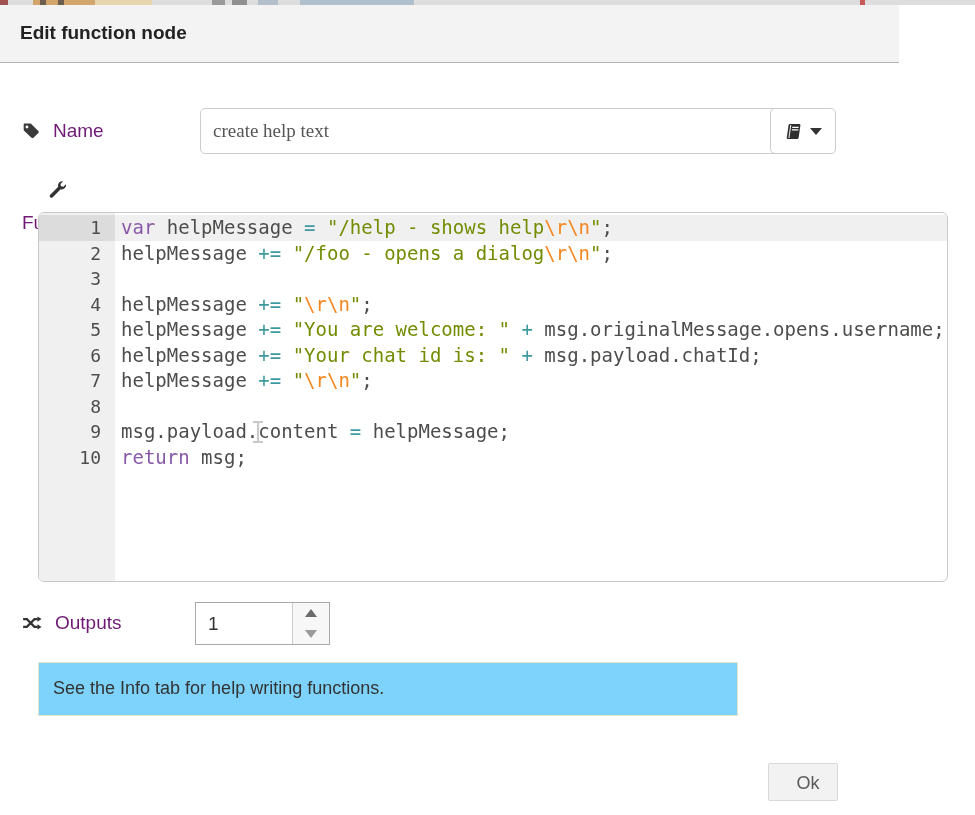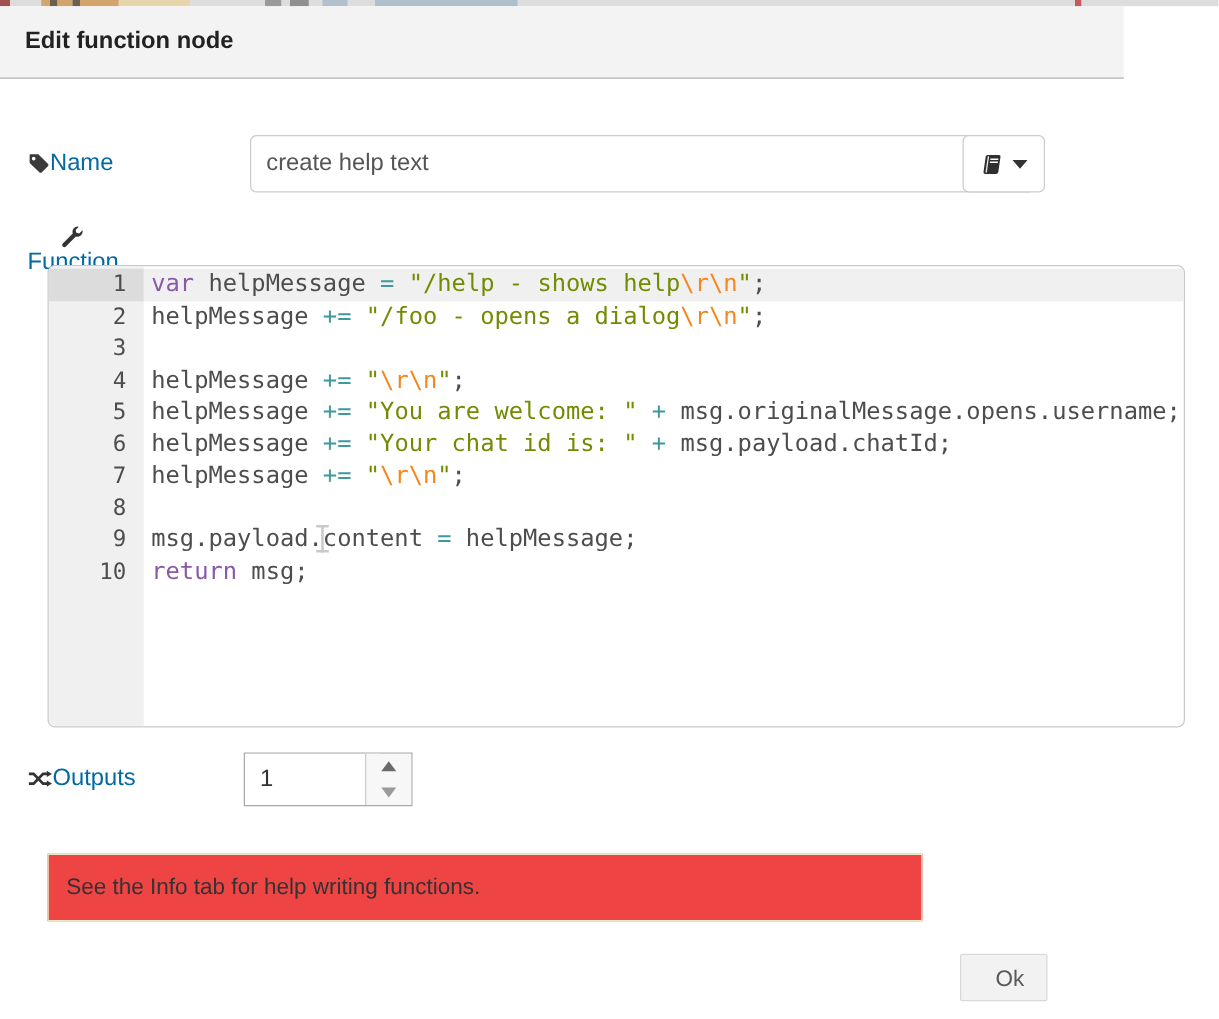--- a/index.html
+++ b/index.html
@@ -9,25 +9,25 @@
   
   #top-strip{position:absolute;left:0;top:0;width:975px;height:5px;background:#ddd;}
   .strip-seg{position:absolute;top:0;height:5px;}
 
   
   #dlg-header{position:absolute;left:0;top:5px;width:899px;height:58px;background:#f3f3f3;
               border-bottom:1px solid #b3b3b3;box-sizing:border-box;}
   #dlg-title{position:absolute;left:20px;top:17px;font-size:19px;font-weight:bold;color:#222;}
 
   
-  .field-label{position:absolute;display:flex;align-items:center;gap:0;color:#0369a1;font-size:19px;}
+  .field-label{position:absolute;display:flex;align-items:center;gap:13px;color:#701a75;font-size:19px;}
   #name-label{left:22px;top:120px;}
   #name-input{position:absolute;left:200px;top:108px;width:628px;height:46px;box-sizing:border-box;
               border:1px solid #ccc;border-radius:5px;font-size:19px;color:#555;padding:0 12px;
-              font-family:Liberation Sans, sans-serif;outline:none;}
+              font-family:Liberation Serif, serif;outline:none;}
   #library-button{position:absolute;left:770px;top:108px;width:66px;height:46px;box-sizing:border-box;
               background:#fff;border:1px solid #ccc;border-radius:5px;display:flex;align-items:center;
               justify-content:center;gap:7px;cursor:pointer;}
   .caret-down{width:0;height:0;border-left:6px solid transparent;border-right:6px solid transparent;
               border-top:7px solid #333;}
 
   
   #function-label{left:22px;top:181px;flex-direction:column;}
 
   
@@ -181,19 +181,19 @@
     <div id="spinner-buttons">
       <div class="spin-btn" id="spin-up">
         <span class="tri-up"></span>
       </div>
       <div class="spin-btn" id="spin-down">
         <span class="tri-down"></span>
       </div>
     </div>
   </div>
 
-  <div id="tip-box" style="background: #ef4444; margin-top: 21px;">
+  <div id="tip-box" style="background: #7dd3fc;">
     <div id="tip-text">See the Info tab for help writing functions.</div>
   </div>
 
   <button class="dlg-btn" id="ok-button">Ok</button>
 
 </div>
 
 </body></html>

